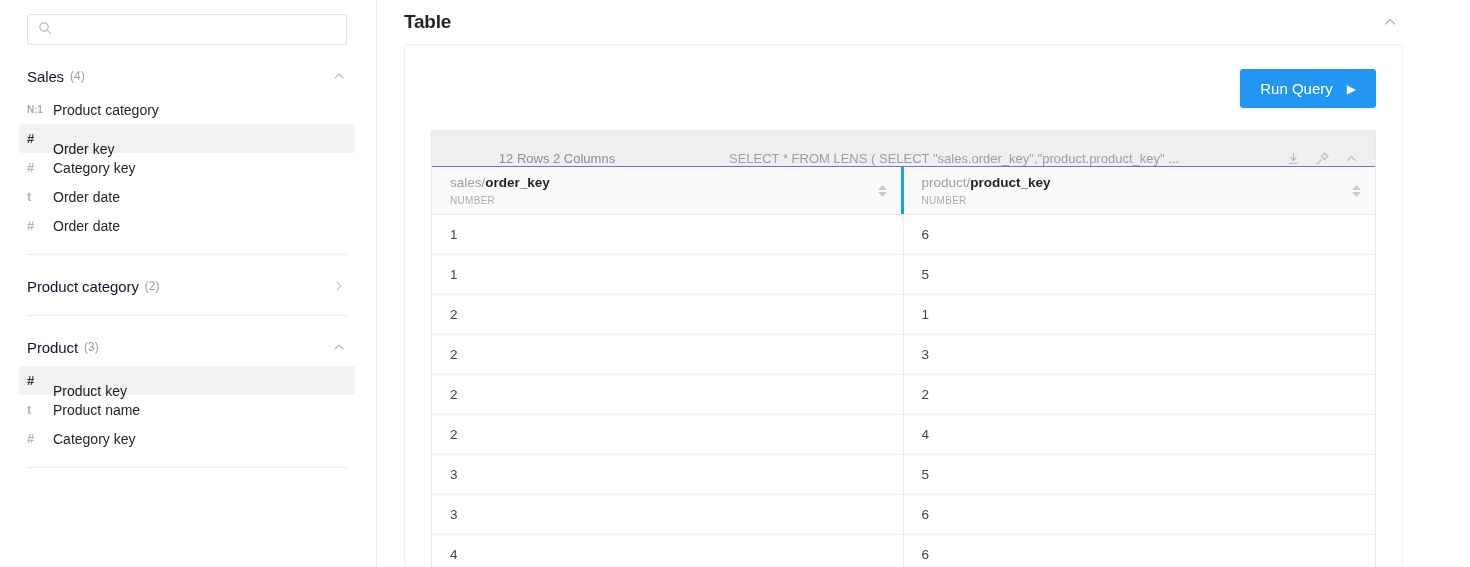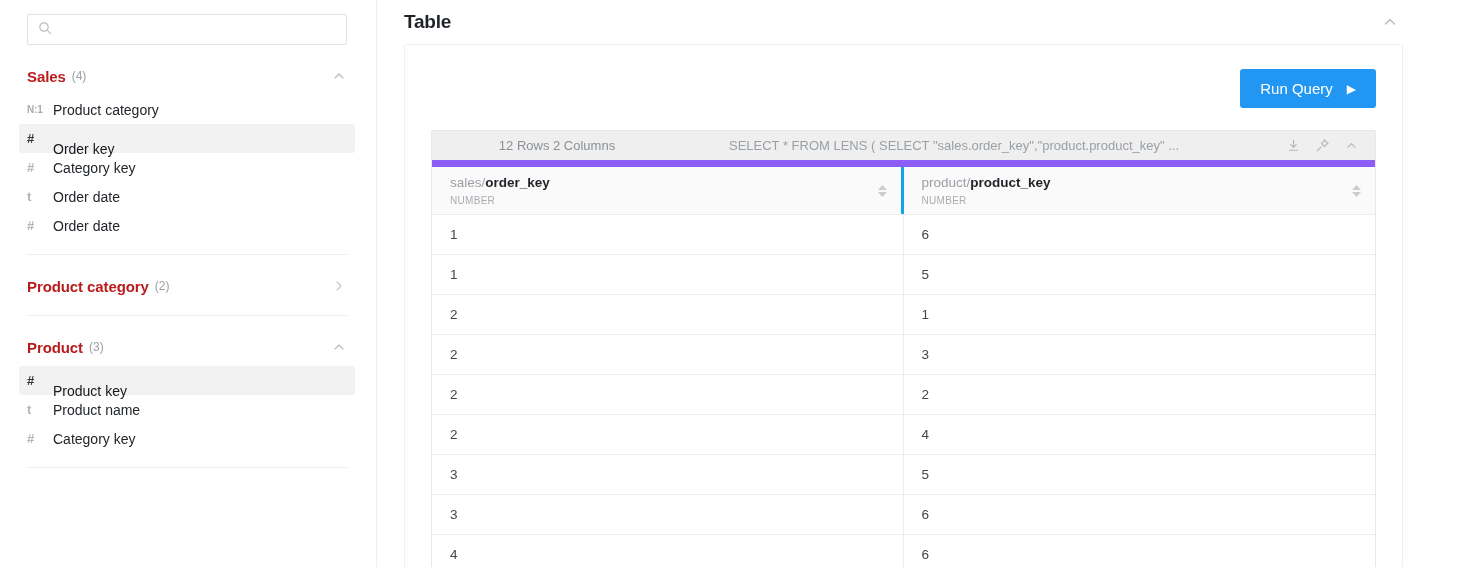--- a/index.html
+++ b/index.html
@@ -50,22 +50,22 @@
   .sb-head {
     display: flex;
     align-items: center;
     height: 30px;
     margin-top: 16px;
     margin-bottom: 4px;
     cursor: pointer;
   }
   .sb-title {
     font-size: 15px;
-    font-weight: bold;
-    color: #b91c1c;
+    font-weight: normal;
+    color: #0f172a;
     letter-spacing: -0.1px;
   }
   .sb-count {
     font-size: 12px;
     color: #9aa0a6;
     margin-left: 6px;
     font-weight: normal;
   }
   .sb-chev { margin-left: auto; color: #b5bbc0; display: flex; align-items: center; }
 
@@ -155,24 +155,24 @@
 
   .grid {
     margin-top: 22px;
     border: 1px solid #e8e8e8;
     border-bottom: 0;
     border-radius: 2px 2px 0 0;
     overflow: hidden;
   }
   .grid-meta {
     display: flex;
-    align-items: center;
+    align-items: flex-end;
     height: 36px;
     background: #efefef;
-    border-bottom: 7px solid #8b5cf6;
+    border-bottom: 1px solid #8b5cf6;
     font-size: 13px;
     color: #8a9096;
     padding: 0 8px 0 0;
   }
   .meta-rows {
     width: 250px;
     flex: 0 0 250px;
     text-align: center;
     color: #8a9096;
   }

